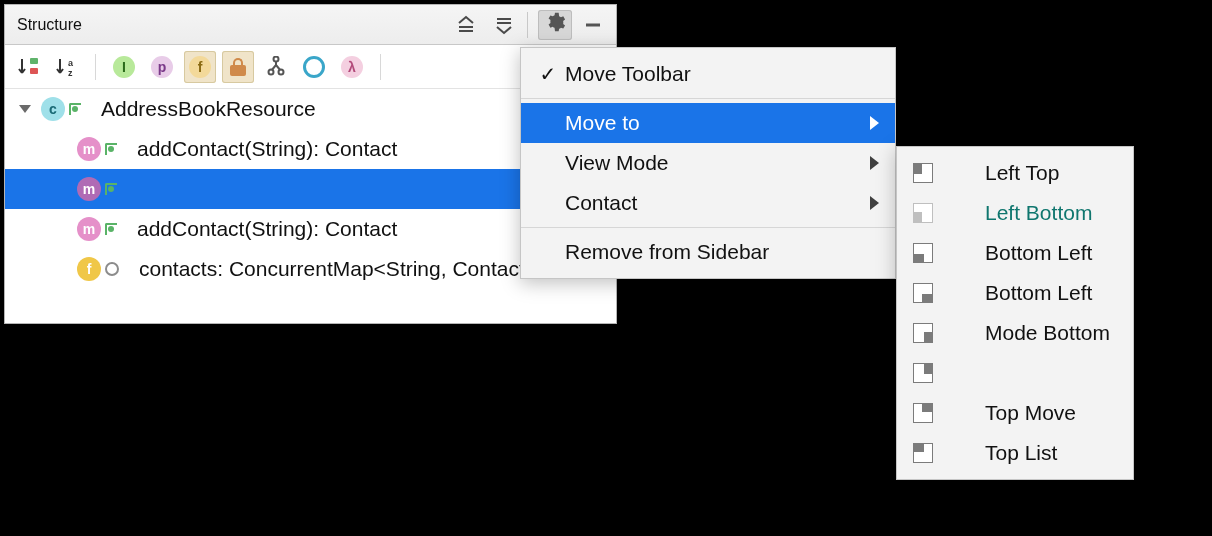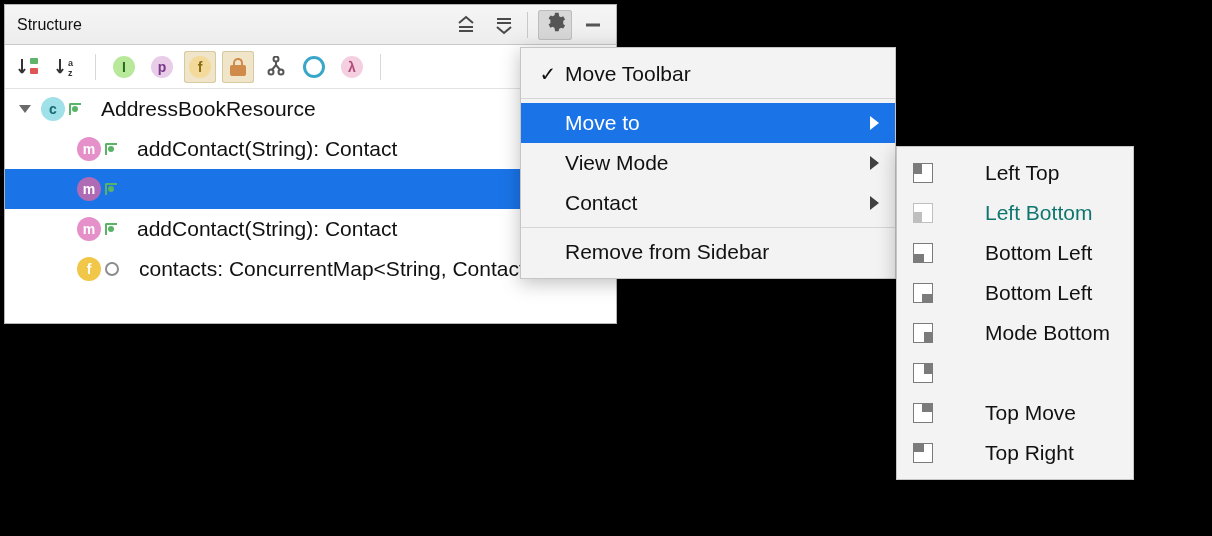--- a/index.html
+++ b/index.html
@@ -395,15 +395,15 @@
     <div class="menu-item">
       <span class="pos-icon">
         <span class="fill" style="right: 0px; top: 0px; width: 55%; height: 45%;"></span>
       </span>
       <span class="mi-label">Top Move</span>
     </div>
     <div class="menu-item">
       <span class="pos-icon">
         <span class="fill" style="left: 0px; top: 0px; width: 55%; height: 45%;"></span>
       </span>
-      <span class="mi-label">Top Right</span>
+      <span class="mi-label">Top List</span>
     </div>
   </div>
 
 </body></html>

